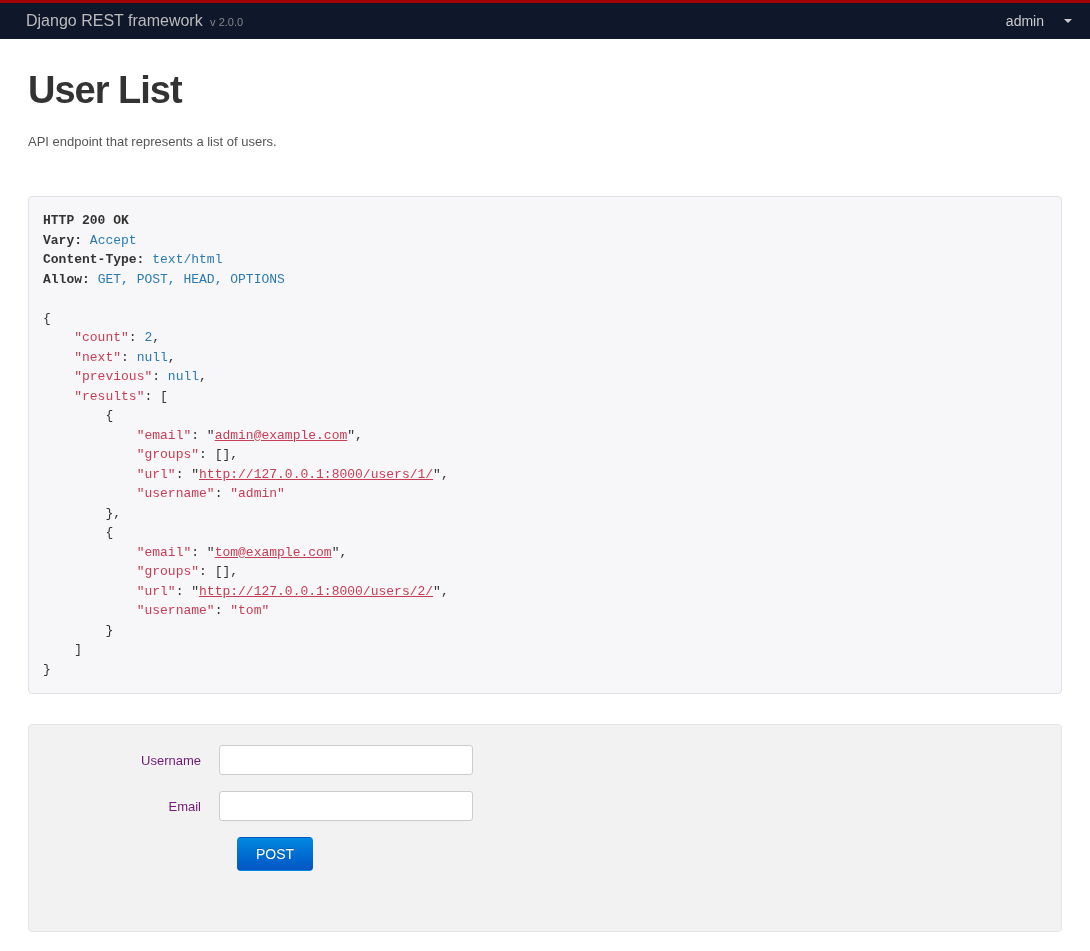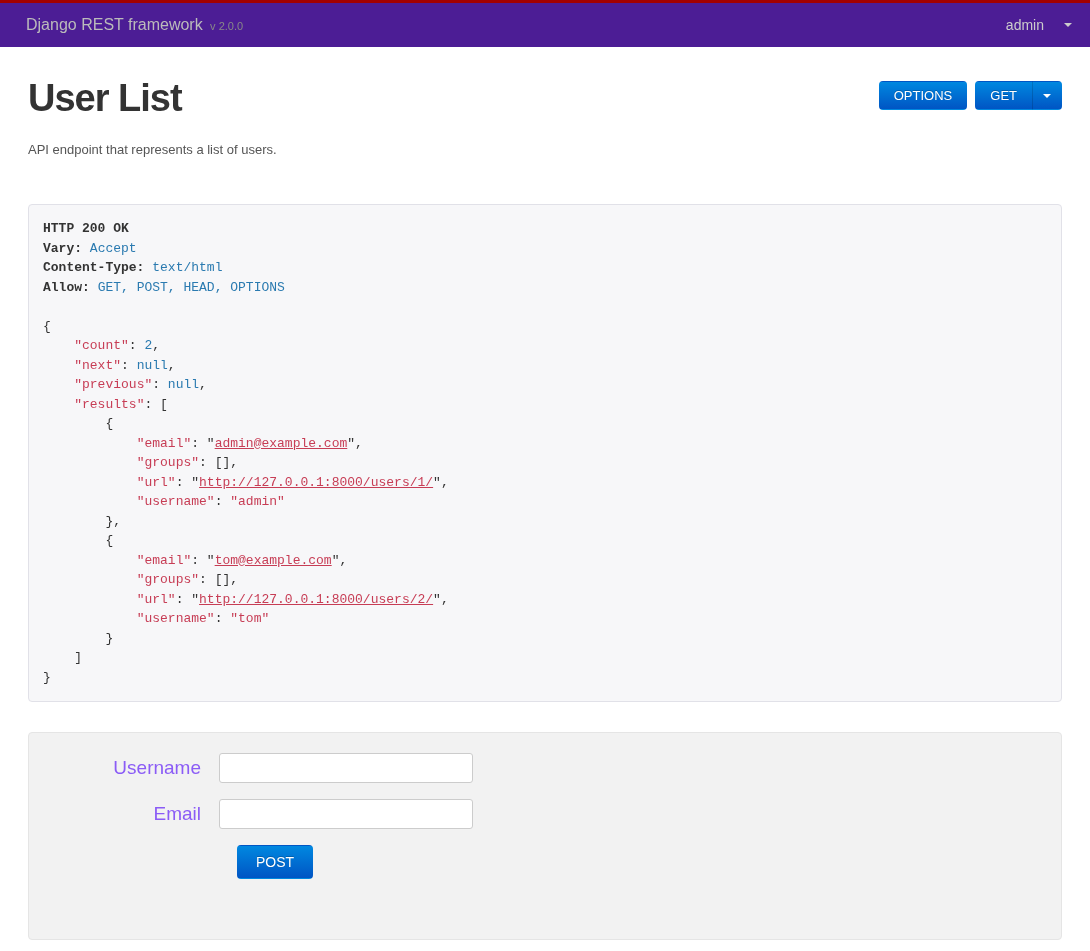--- a/index.html
+++ b/index.html
@@ -8,23 +8,23 @@
   font-size: 14px;
   background: #fff;
   color: #333;
   width: 1090px;
 }
 .red-bar {
   height: 3px;
   background: #a30000;
 }
 .navbar {
-  background: #4c1d95;
+  background: #0f172a;
   color: #ccc;
-  height: 44px;
+  height: 36px;
   display: flex;
   align-items: center;
   justify-content: space-between;
   padding: 0 18px 0 26px;
 }
 .brand {
   color: #bbb;
   font-size: 16px;
 }
 .brand .version {
@@ -147,22 +147,22 @@
 }
 .form-row {
   display: flex;
   align-items: center;
   margin-bottom: 16px;
 }
 .form-label {
   width: 170px;
   text-align: right;
   padding-right: 18px;
-  font-size: 19px;
-  color: #8b5cf6;
+  font-size: 13px;
+  color: #701a75;
 }
 .form-input {
   width: 254px;
   height: 30px;
   border: 1px solid #ccc;
   border-radius: 3px;
   padding: 4px 8px;
   font-size: 13px;
   background: #fff;
 }
@@ -188,29 +188,20 @@
   <div class="user-menu">
     <span>admin</span>
     <span class="caret-down"></span>
   </div>
 </div>
 
 <div class="container">
 
   <div class="title-row">
     <h1>User List</h1>
-    <div class="btn-row">
-      <button class="btn">OPTIONS</button>
-      <div class="btn-group">
-        <button class="btn">GET</button>
-        <button class="btn dropdown-toggle">
-          <span class="caret-white"></span>
-        </button>
-      </div>
-    </div>
   </div>
 
   <p class="description">API endpoint that represents a list of users.</p>
 
 
   <div class="resp-box">
 <pre><span class="hdr-name">HTTP 200 OK</span>
 <span class="hdr-name">Vary:</span> <span class="hdr-val">Accept</span>
 <span class="hdr-name">Content-Type:</span> <span class="hdr-val">text/html</span>
 <span class="hdr-name">Allow:</span> <span class="meth">GET, POST, HEAD, OPTIONS</span>

